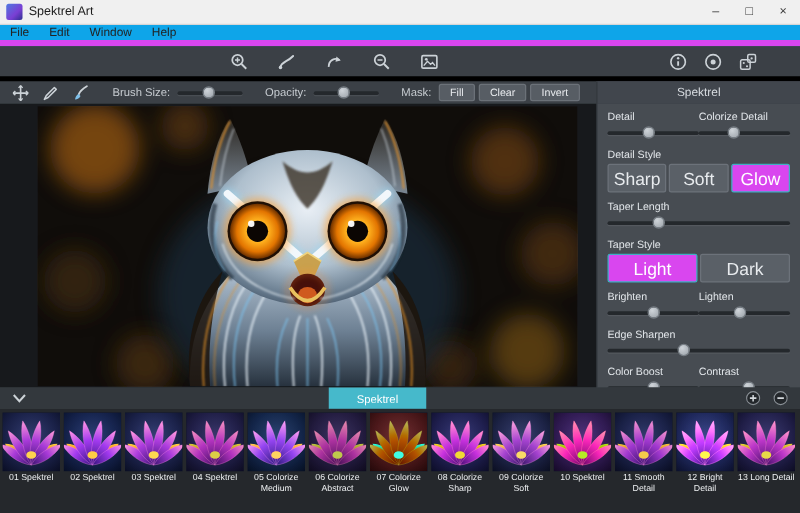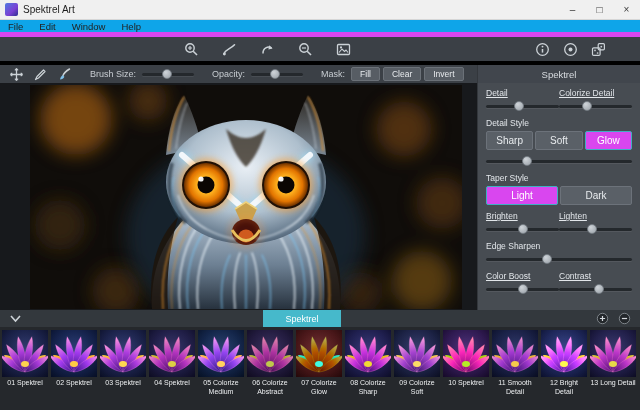--- a/index.html
+++ b/index.html
@@ -49,25 +49,25 @@
             box-shadow:0 1px 0 rgba(255,255,255,.07);}
   .sl-thumb{position:absolute;top:0;width:10px;height:10px;border-radius:50%;
             background:radial-gradient(circle at 35% 30%,#cfd4d9,#9aa1a8);border:1px solid #767d84;}
 
   
   .main{height:227px;display:flex;}
   .canvas{flex:1;background:#17191c;position:relative;}
   .artwork{position:absolute;left:30px;top:2px;width:432px;height:224px;}
   .right-panel{width:163px;background:#474c52;border-left:1px solid #33373c;
                padding:5px 8px 0 8px;font-size:8.5px;color:#e2e6ea;overflow:hidden;}
-  .rp-row2{display:flex;margin-bottom:6px;text-decoration:underline;}
+  .rp-row2{display:flex;margin-bottom:6px;}
   .rp-col{flex:1;min-width:0;}
   .rp-label{margin-bottom:3px;white-space:nowrap;}
   .btn-group{display:flex;gap:2px;margin-bottom:6px;}
-  .bg-btn{flex:1;text-align:center;font-size:10px;color:#e8ebee;background:#5a6067;
+  .bg-btn{flex:1;text-align:center;font-size:14px;color:#e8ebee;background:#5a6067;
           border:1px solid #6c727a;border-radius:2px;padding:3.5px 0;line-height:1;}
   .bg-btn.selected{background:#d946ef;border-color:#3fafc2;color:#fff;}
   .rp-block{margin-bottom:6px;}
 
   
   .tabbar{height:17px;background:#33383d;position:relative;display:flex;align-items:center;}
   .tabbar .chevdown{margin-left:8px;}
   .strip-tab{position:absolute;left:263px;top:0;width:78px;height:100%;background:#46b9cb;
              color:#fff;font-size:9px;display:flex;align-items:center;justify-content:center;}
   .tab-icons{margin-left:auto;display:flex;gap:9px;margin-right:9px;align-items:center;}
@@ -401,20 +401,21 @@
       <div class="rp-block">
         <div class="rp-label">Detail Style</div>
         <div class="btn-group">
           <button class="bg-btn">Sharp</button>
           <button class="bg-btn">Soft</button>
           <button class="bg-btn selected">Glow</button>
         </div>
       </div>
 
       <div class="rp-block">
+        <div class="rp-label">Taper Length</div>
         <div class="slider">
             <div class="sl-track"></div>
             <div class="sl-thumb" style="left: calc(28% - 5px);"></div>
           </div>
       </div>
 
       <div class="rp-block">
         <div class="rp-label">Taper Style</div>
         <div class="btn-group">
           <button class="bg-btn selected">Light</button>

